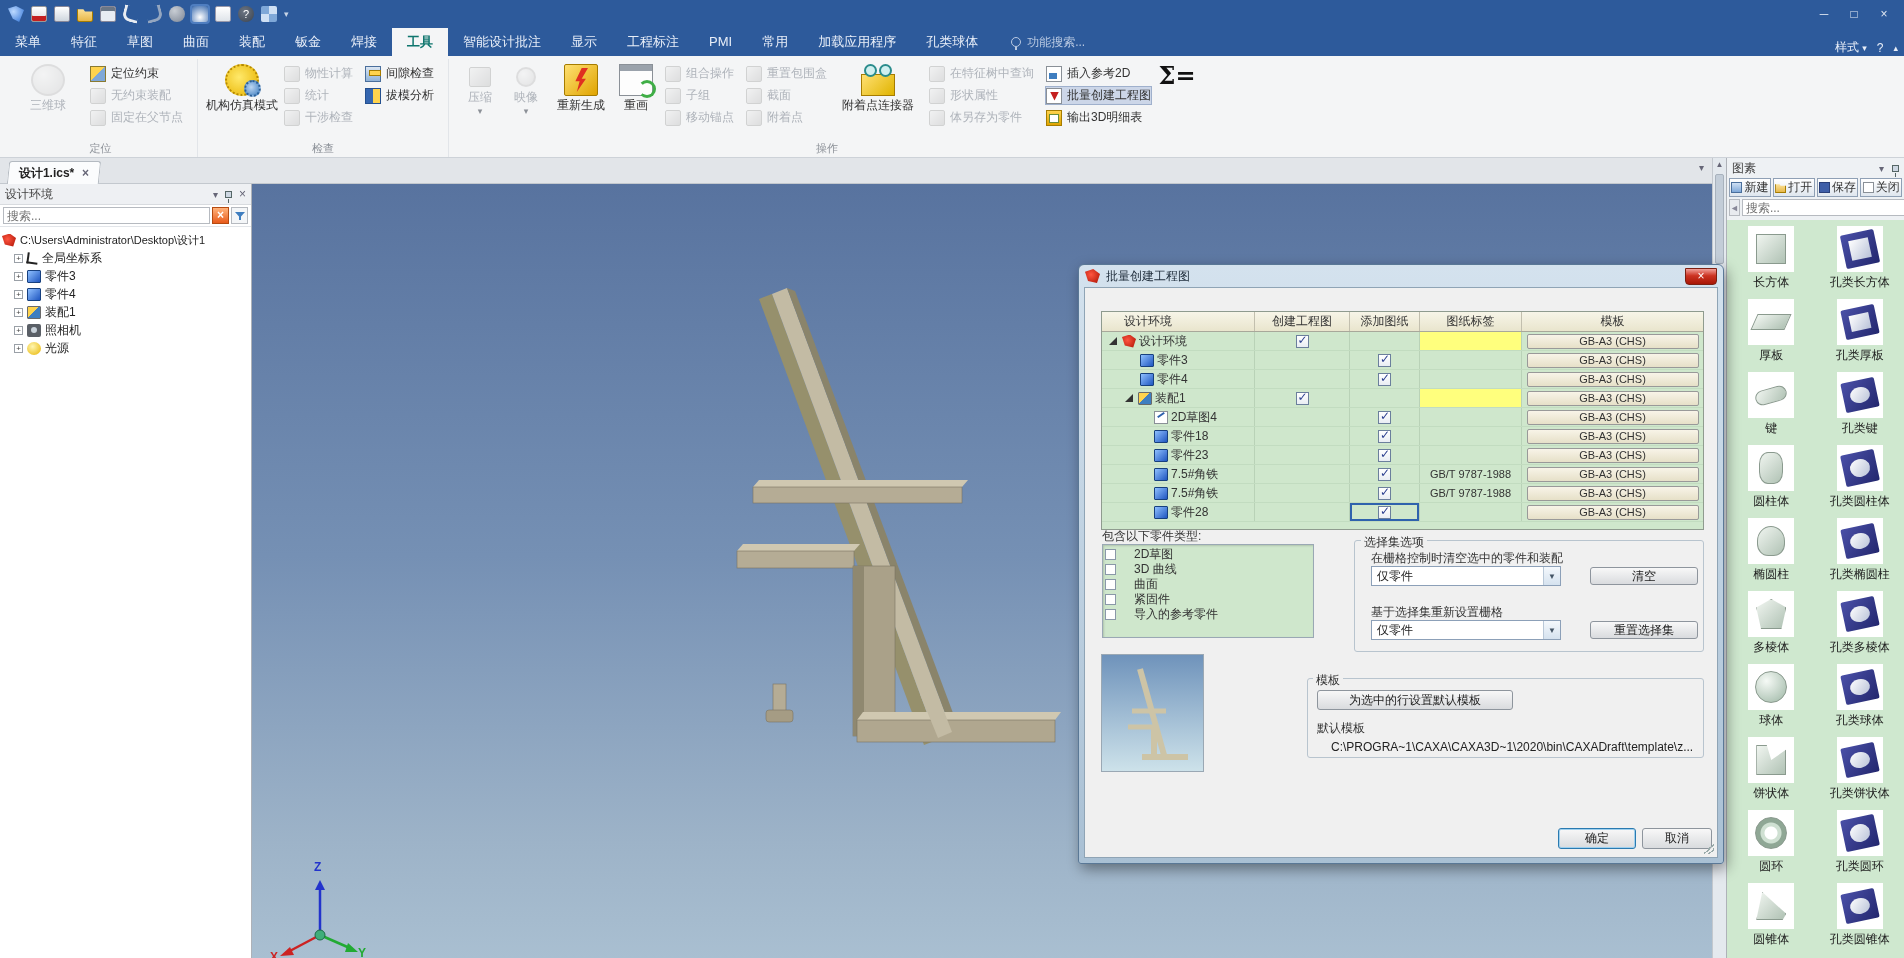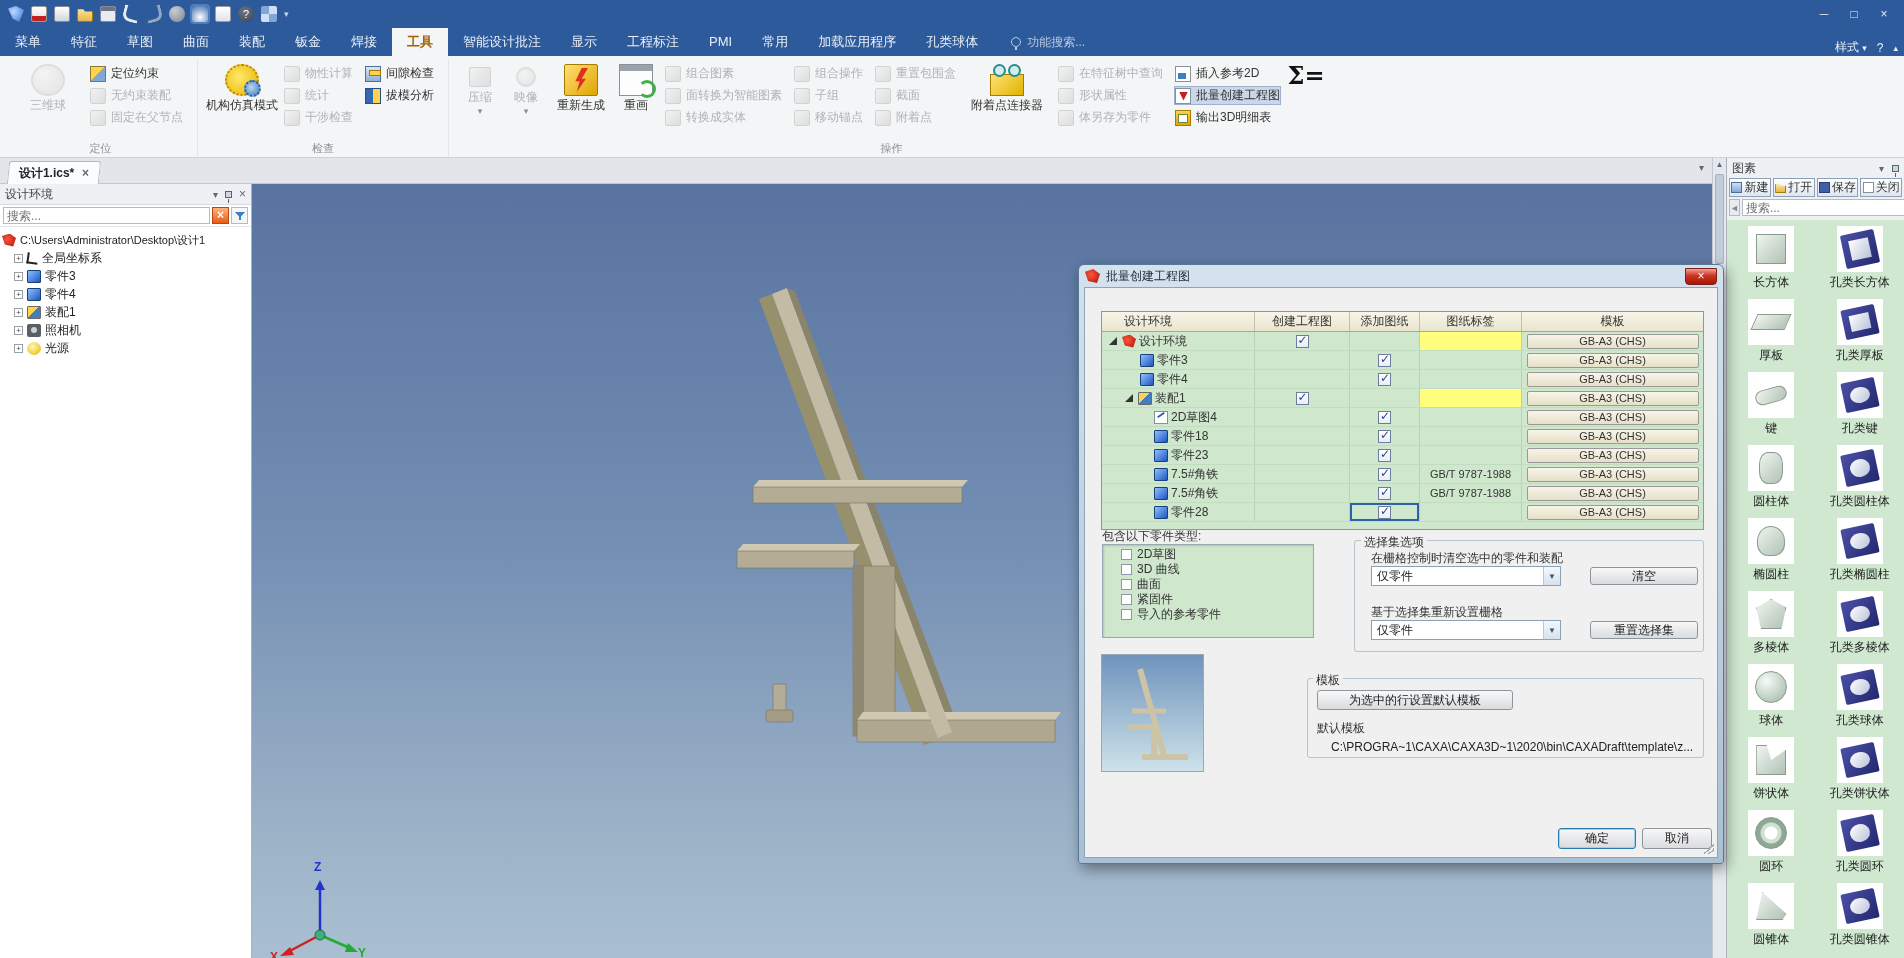--- a/index.html
+++ b/index.html
@@ -12,21 +12,21 @@
   .qat{display:flex;align-items:center;gap:7px;padding-left:8px}
   .qi{width:16px;height:16px;border-radius:2px;position:relative;flex:none}
   .qi.hl{box-shadow:0 0 0 2px #4f7ec0;background:#3c6cae}
   .title-text{position:absolute;left:0;right:0;text-align:center;font-size:12px;color:#f2f5fa;pointer-events:none}
   .winbtns{margin-left:auto;display:flex;gap:2px;padding-right:6px}
   .winbtn{width:28px;height:20px;text-align:center;line-height:20px;color:#dfe7f2;font-size:12px}
 
   
   .menurow{position:absolute;left:0;top:28px;width:1904px;height:28px;background:#2d5a9b;display:flex;align-items:flex-end;color:#e8eef8}
   .mtab{padding:0 15px;line-height:28px;font-size:13px;white-space:nowrap}
-  .mtab.active{background:#f4f5f6;color:#a16207;font-weight:bold}
+  .mtab.active{background:#f4f5f6;color:#0f766e;font-weight:bold}
   .msearch{display:flex;align-items:center;gap:6px;margin-left:18px;color:#b9c9e2;line-height:28px}
   .bulb{width:10px;height:10px;border:1px solid #b9c9e2;border-radius:50%;position:relative}
   .bulb::after{content:"";position:absolute;left:3px;top:9px;width:2px;height:3px;background:#b9c9e2}
   .menurow-right{margin-left:auto;display:flex;align-items:center;gap:10px;padding-right:6px;color:#e8eef8}
 
   
   .ribbon{position:absolute;left:0;top:56px;width:1904px;height:102px;background:#f4f5f6;border-bottom:1px solid #cdd2d8;display:flex;align-items:stretch;padding:3px 4px 0 4px}
   .rgroup{position:relative;display:flex;align-items:flex-start;padding:2px 8px 18px 8px;border-right:1px solid #e2e5e9}
   .glabel{position:absolute;bottom:1px;left:0;right:0;text-align:center;font-size:11px;color:#8b9097}
   .rlg{width:72px;display:flex;flex-direction:column;align-items:center;text-align:center;font-size:12px;gap:3px;padding-top:3px;line-height:13px}
@@ -153,21 +153,21 @@
   .tbtn{width:172px;height:15px;background:linear-gradient(#f8f4e8,#e6e0c8);border:1px solid #999;border-radius:2px;font-size:11px;text-align:center;line-height:13px;color:#333}
   .gbt-text{font-size:11px;color:#333}
   .grpbox{position:absolute;border:1px solid #b8c4ce;border-radius:3px}
   .grplab{position:absolute;font-size:12px;color:#333;background:#f0f0f0;padding:0 3px}
   .combo{position:absolute;height:20px;border:1px solid #8ca0b8;background:#fff;display:flex;align-items:center}
   .combo .tx{flex:1;padding-left:5px;color:#222}
   .combo .ar{width:17px;height:100%;background:linear-gradient(#f4f8fc,#d5e2ef);border-left:1px solid #b9c8d8;color:#456;font-size:8px;display:flex;align-items:center;justify-content:center}
   .wbtn{position:absolute;border:1px solid #8e959d;border-radius:3px;background:linear-gradient(#f8f8f8,#d9dbde);text-align:center;font-size:12px;color:#222;display:flex;align-items:center;justify-content:center}
   .wbtn.def{border:1px solid #2a7ab0;box-shadow:0 0 0 1px #9fd0ee inset}
   .inclist{position:absolute;border:1px solid #9aa8b4;background:#cfe7cc;box-shadow:inset 1px 1px 2px rgba(0,0,0,.15)}
-  .incrow{display:flex;align-items:center;gap:5px;height:15px;padding-left:18px;font-size:12px}
+  .incrow{display:flex;align-items:center;gap:18px;height:15px;padding-left:2px;font-size:12px}
   .cbs{width:11px;height:11px;border:1px solid #8a98a8;background:#fff;flex:none}
   .pvw{position:absolute;left:16px;top:366px;width:103px;height:118px;border:1px solid #9aa8b4;background:linear-gradient(#6f93bb,#cde2ea)}
   .grip{position:absolute;right:3px;bottom:3px;width:10px;height:10px;background:
     linear-gradient(135deg,transparent 45%,#9aa 45% 55%,transparent 55% 70%,#9aa 70% 80%,transparent 80%)}
 </style>
 </head>
 <body>
 
 <div class="titlebar">
   <div class="qat">
@@ -291,34 +291,20 @@
       <span class="ic32 g-bolt"></span>
       <span>重新生成</span>
     </div>
     <div class="rlg" style="width:46px">
       <span class="ic32 g-win"></span>
       <span>重画</span>
     </div>
     <div class="rcol">
       <div class="rsm dis">
           <span class="ic16 g-box"></span>
-          <span>组合图素</span>
-        </div>
-      <div class="rsm dis">
-          <span class="ic16 g-box"></span>
-          <span>面转换为智能图素</span>
-        </div>
-      <div class="rsm dis">
-          <span class="ic16 g-box"></span>
-          <span>转换成实体</span>
-        </div>
-    </div>
-    <div class="rcol">
-      <div class="rsm dis">
-          <span class="ic16 g-box"></span>
           <span>组合操作</span>
         </div>
       <div class="rsm dis">
           <span class="ic16 g-box"></span>
           <span>子组</span>
         </div>
       <div class="rsm dis">
           <span class="ic16 g-box"></span>
           <span>移动锚点</span>
         </div>

